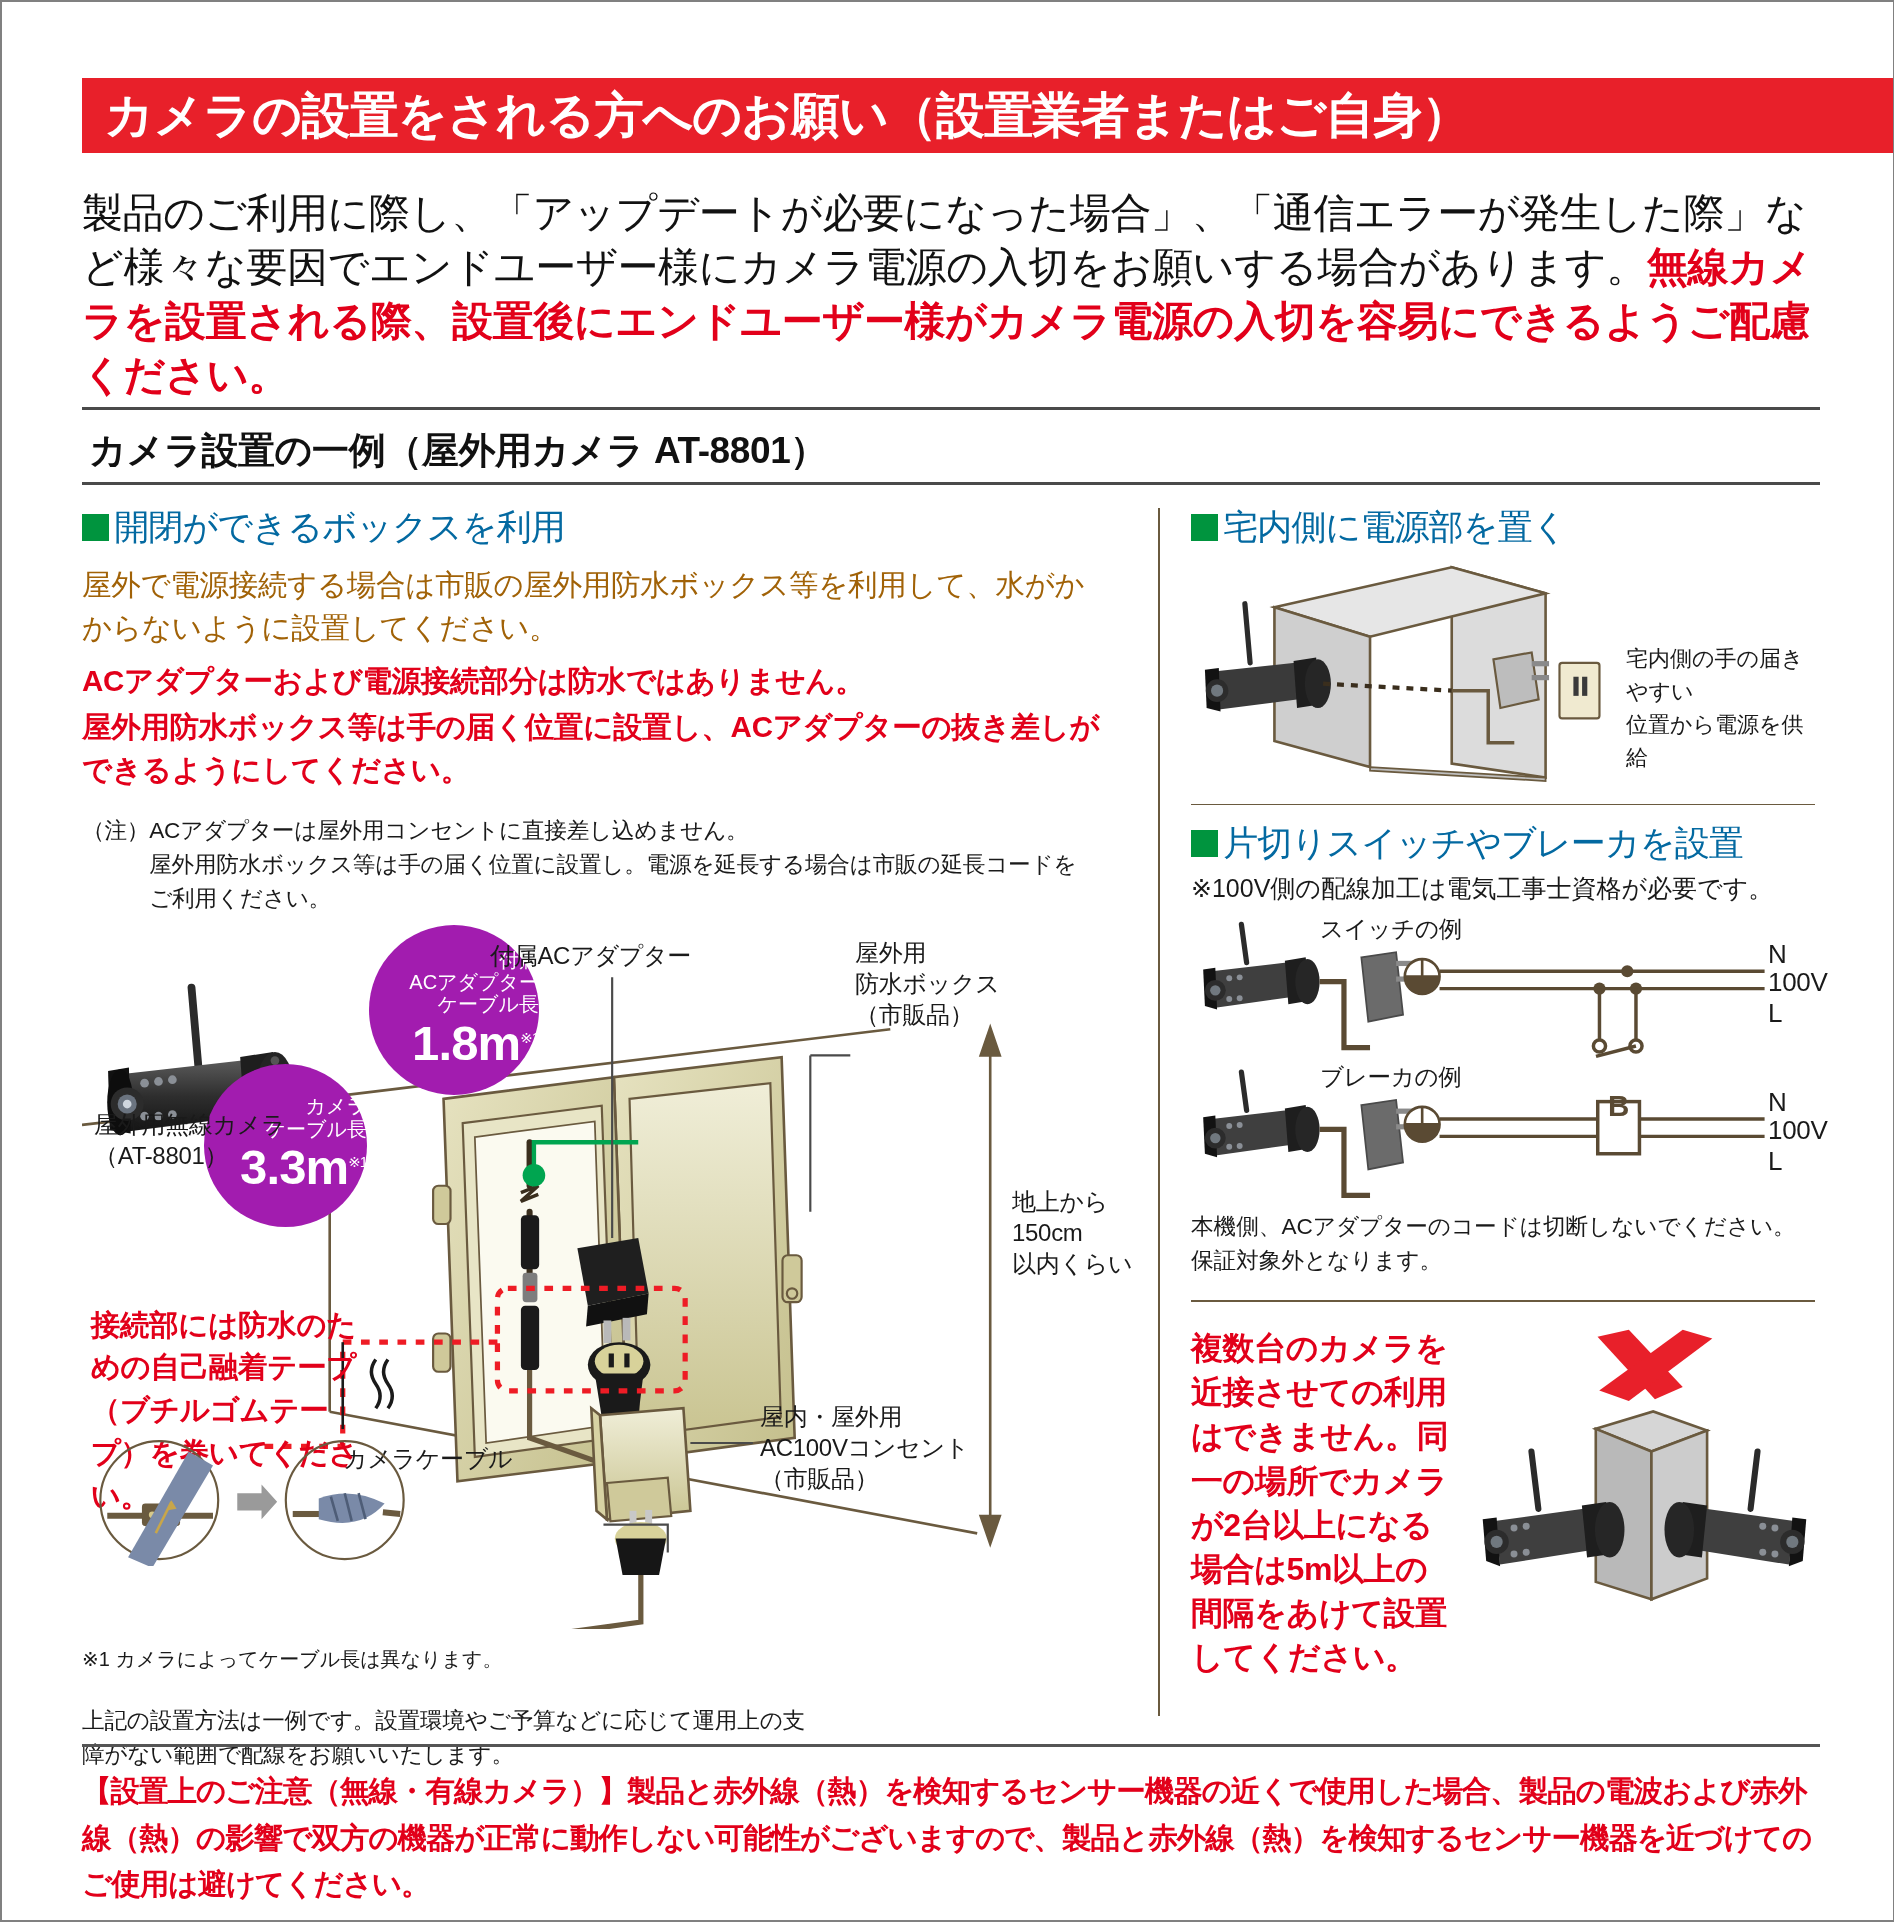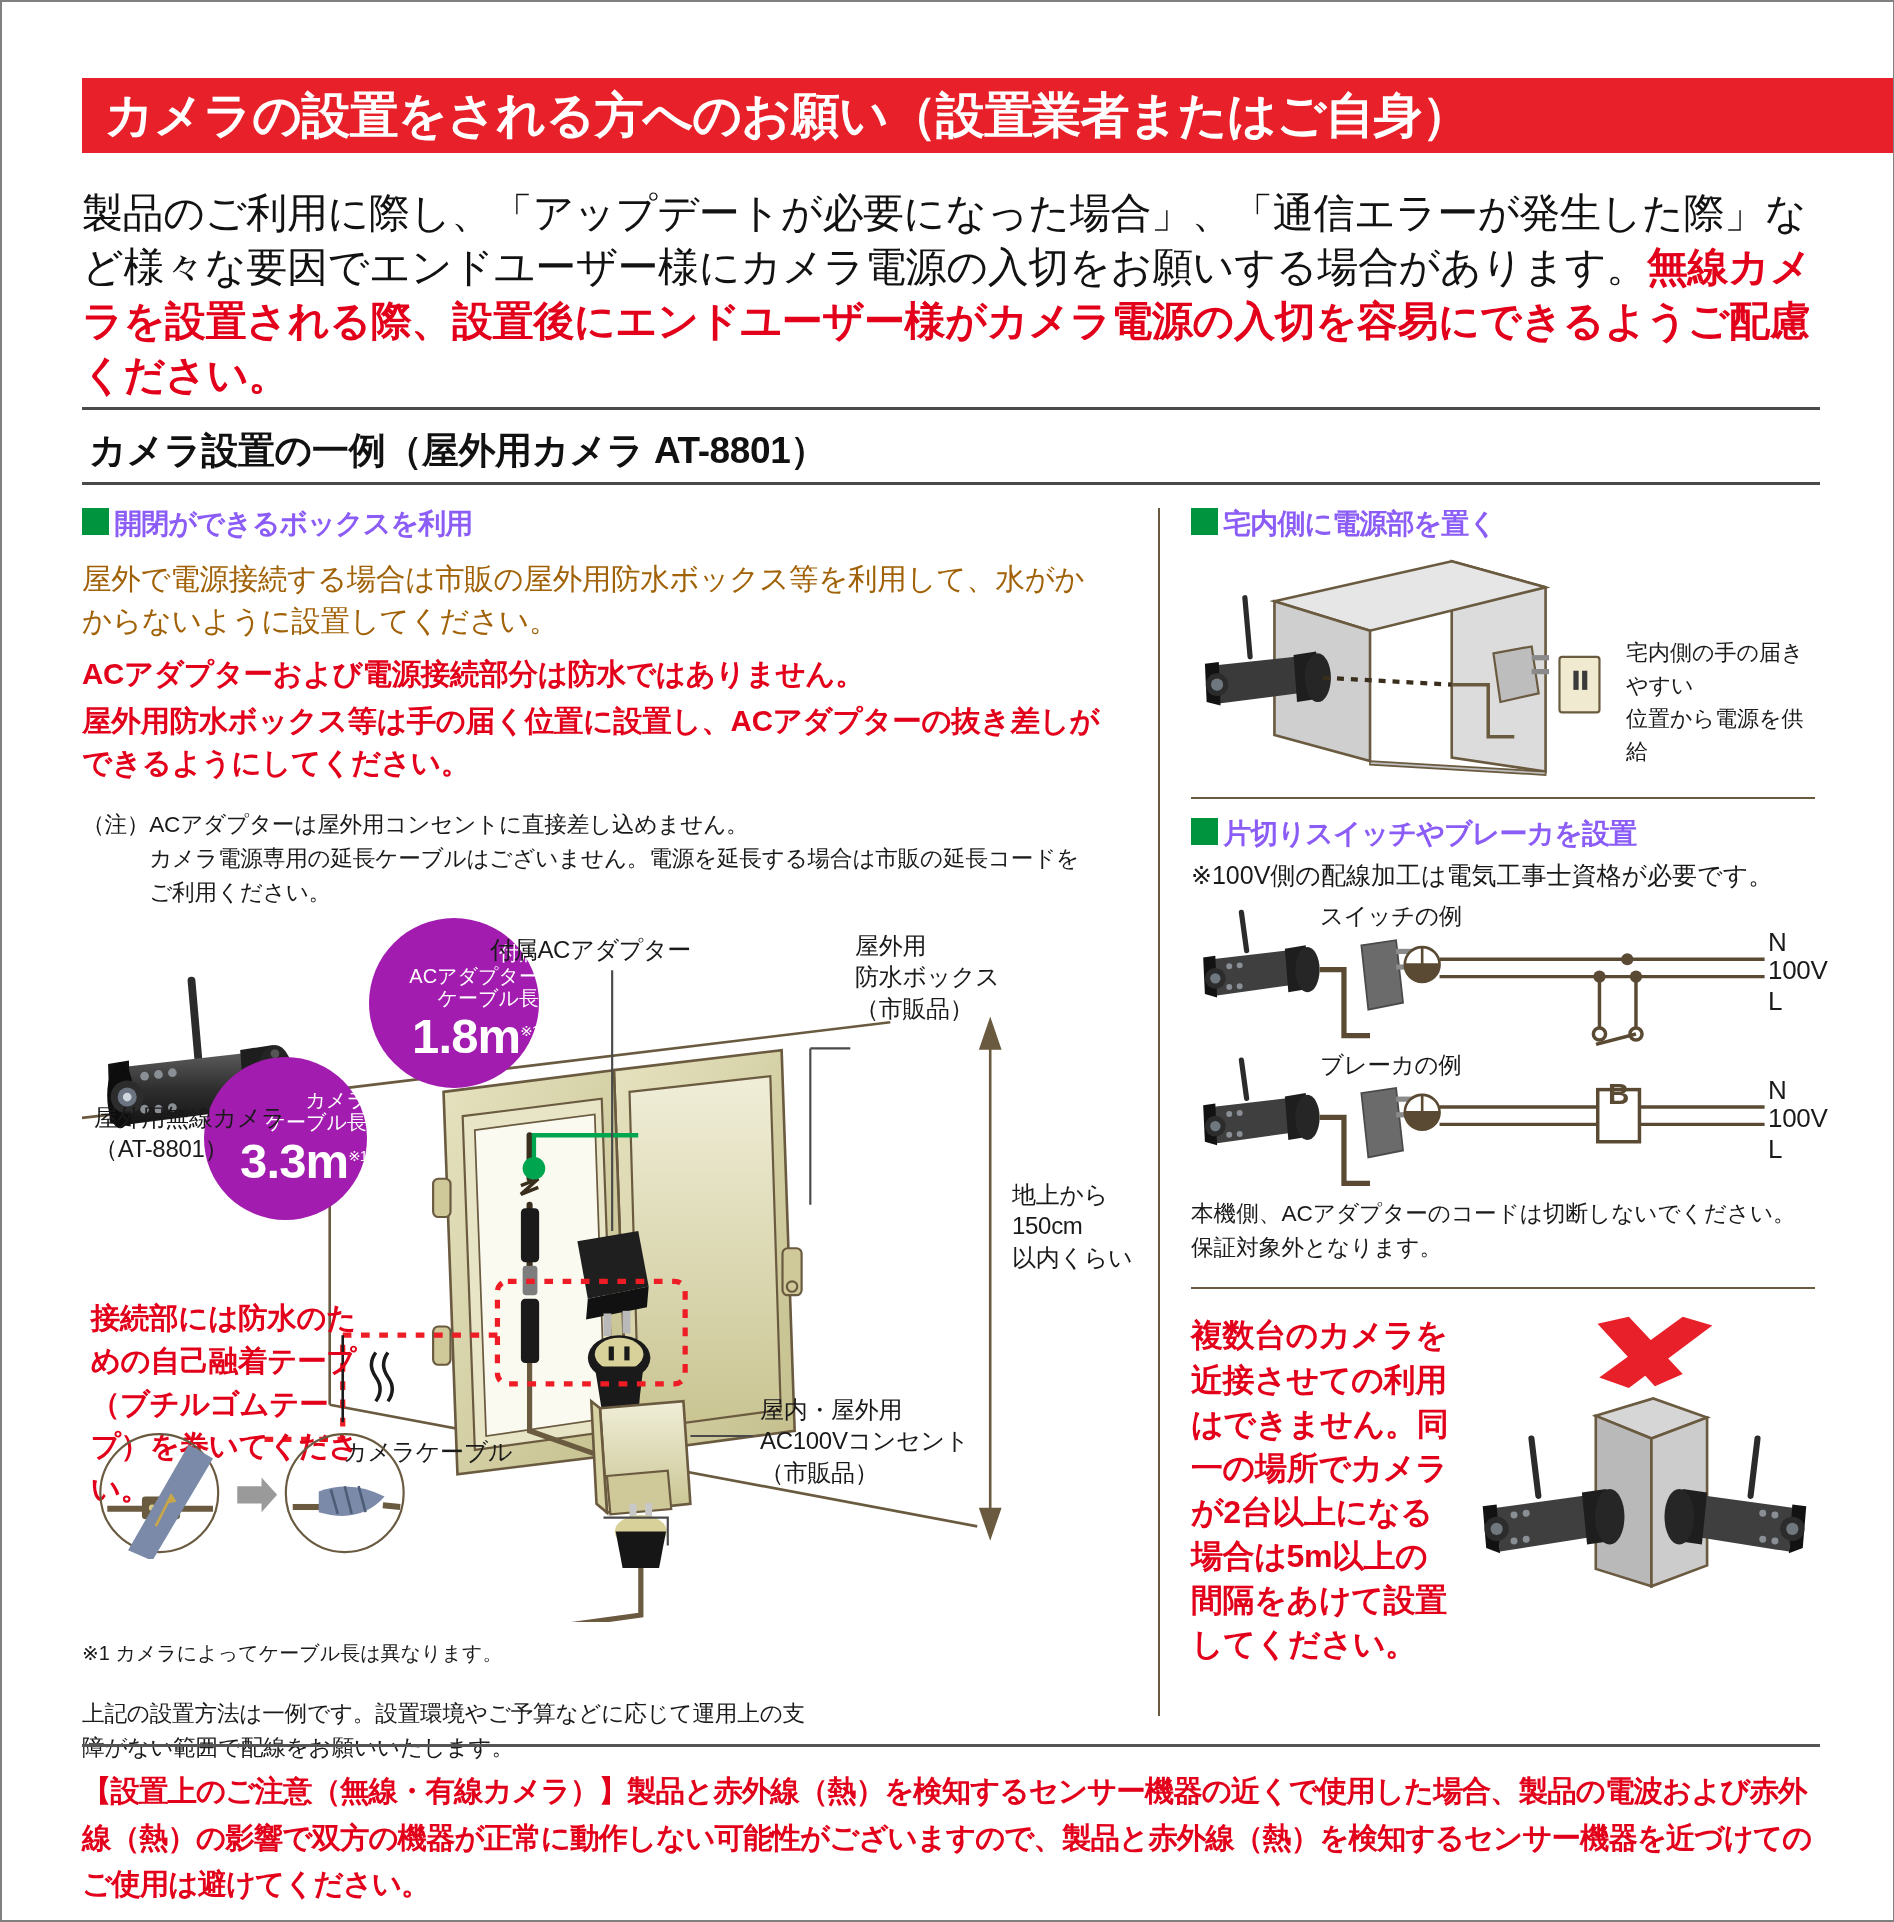--- a/index.html
+++ b/index.html
@@ -66,23 +66,23 @@
   .col-right { position: absolute; left: 1189px; top: 506px; width: 624px; }
 
   .vdiv {
     position: absolute;
     left: 1156px; top: 506px;
     width: 1.7px; height: 1208px;
     background: #6a5a3f;
   }
 
   .grn-head {
-    font-size: 28px;
-    font-weight: bold;
-    color: #8b5cf6;
+    font-size: 35px;
+    font-weight: normal;
+    color: #0369a1;
     letter-spacing: -0.9px;
     white-space: nowrap;
     line-height: 1.1;
   }
   .grn-head .sq {
     display: inline-block;
     width: 27px; height: 27px;
     background: #00943e;
     margin-right: 5.2px;
     vertical-align: -1.7px;
@@ -202,21 +202,21 @@
 
     <div class="body-txt" style="margin-top:17.4px; width:1021px;">屋外で電源接続する場合は市販の屋外用防水ボックス等を利用して、水がかからないように設置してください。</div>
 
     <div class="red-txt" style="margin-top:10.4px; width:1043px;">ACアダプターおよび電源接続部分は防水ではありません。</div>
     <div class="red-txt" style="margin-top:3.5px; width:1047px;">屋外用防水ボックス等は手の届く位置に設置し、ACアダプターの抜き差しができるようにしてください。</div>
 
     <div style="margin-top:22.6px; display:flex;">
       <div class="note-txt" style="flex:0 0 auto;">（注）</div>
       <div style="flex:1 1 auto;">
         <div class="note-txt">ACアダプターは屋外用コンセントに直接差し込めません。</div>
-        <div class="note-txt" style="width:947px;">カメラ電源専用の延長ケーブルはございません。電源を延長する場合は市販の延長コードをご利用ください。</div>
+        <div class="note-txt" style="width:947px;">屋外用防水ボックス等は手の届く位置に設置し。電源を延長する場合は市販の延長コードをご利用ください。</div>
       </div>
     </div>
 
     <div class="diagram">
 
       <svg width="1069" height="704" viewBox="0 0 1230 810" style="position:absolute;left:0;top:0;">
         <defs>
           <linearGradient id="beige" x1="0" y1="0" x2="1" y2="1">
             <stop offset="0%" stop-color="#e6e2c0"></stop>
             <stop offset="100%" stop-color="#c4bf8c"></stop>

